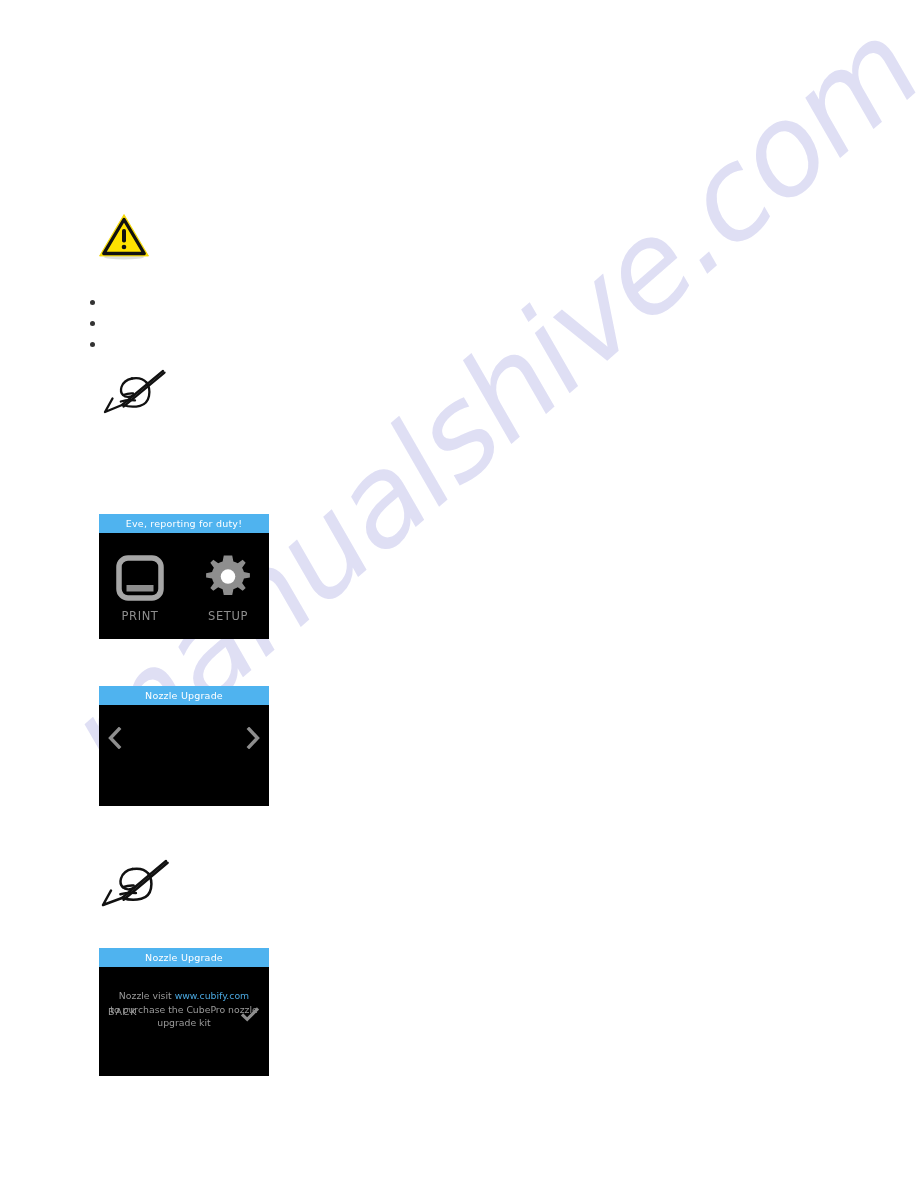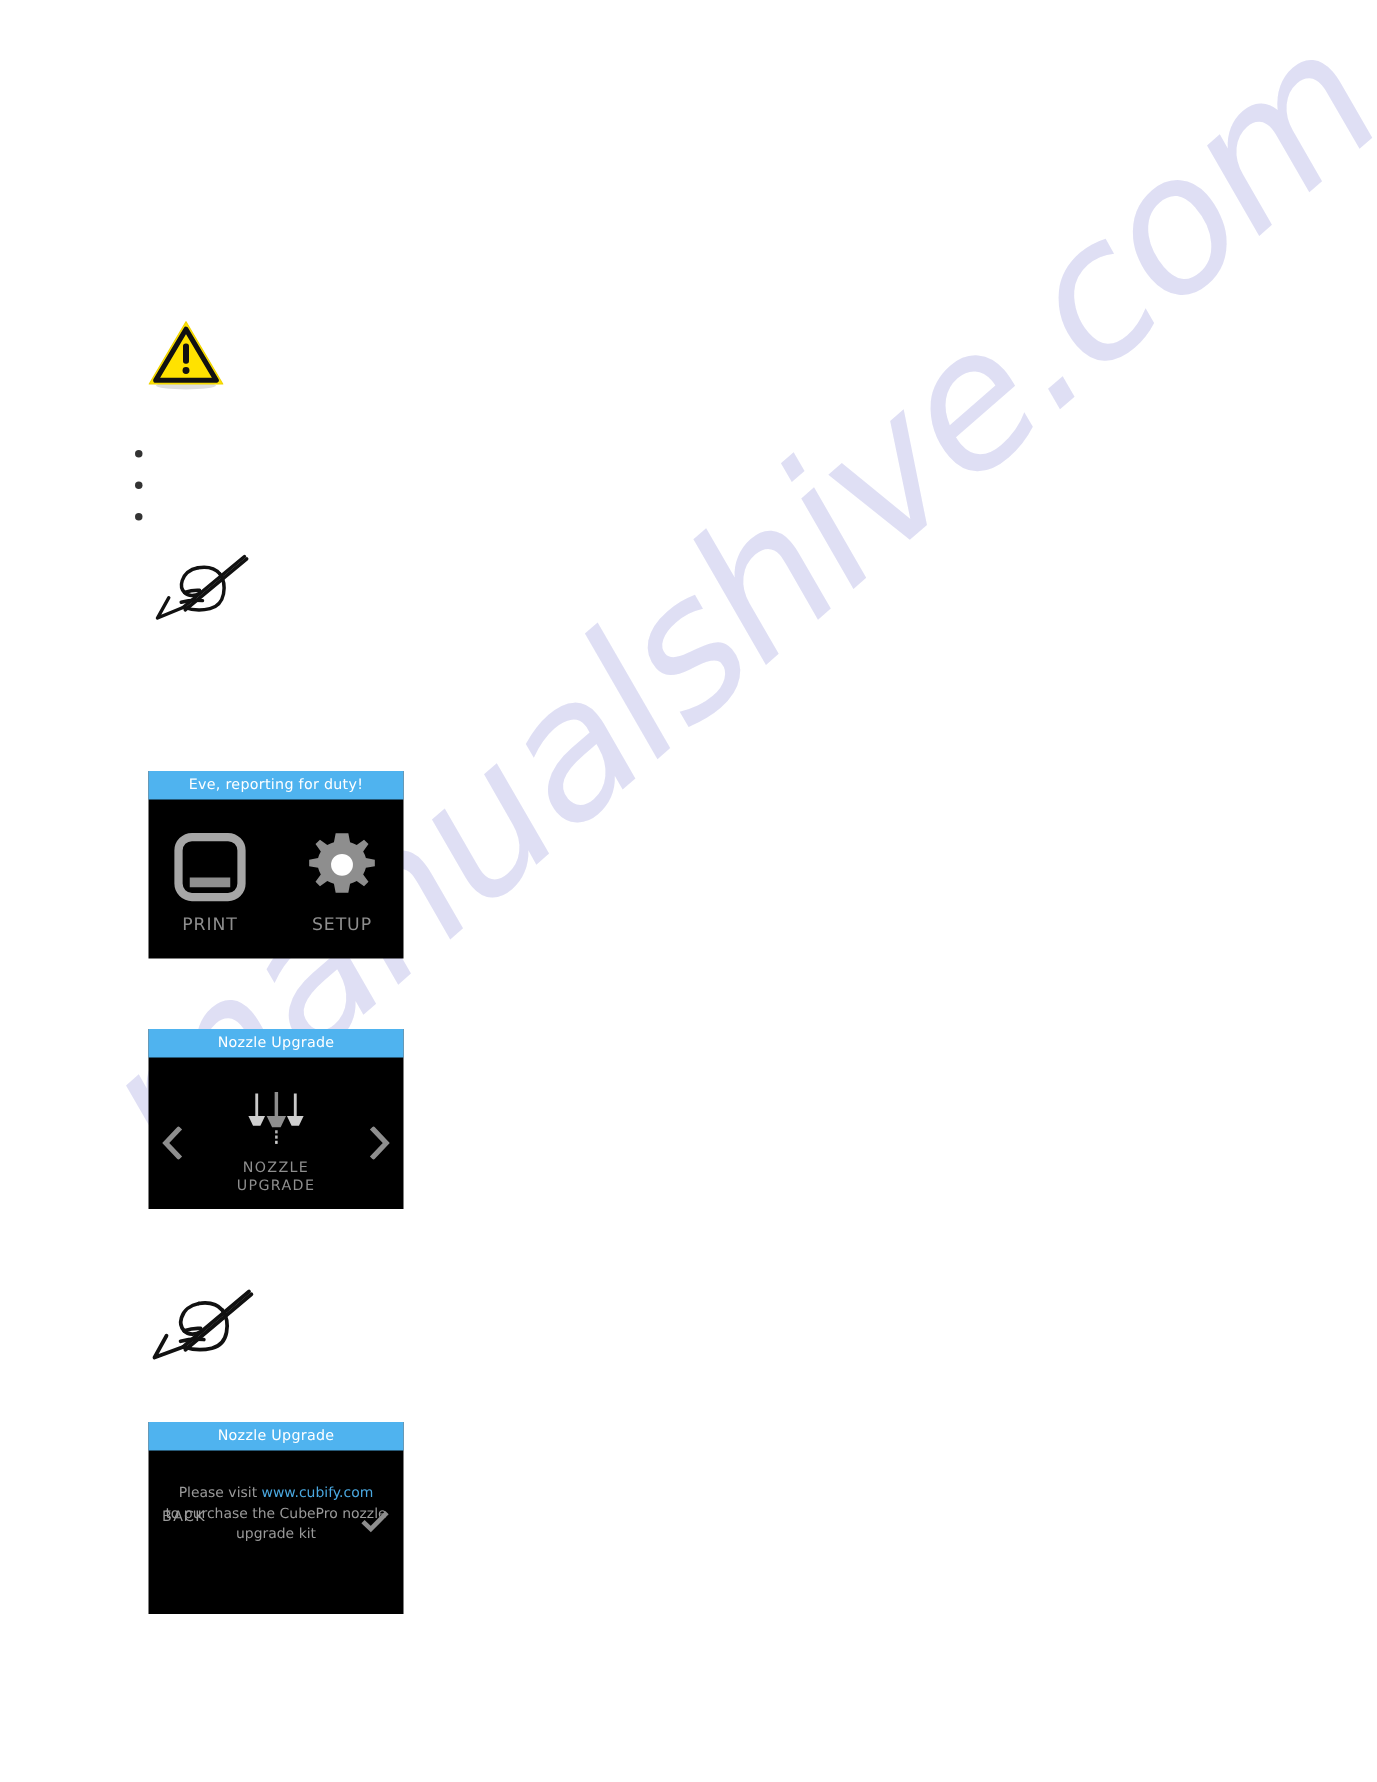--- a/index.html
+++ b/index.html
@@ -315,39 +315,20 @@
     <div class="lcd-header" style="background:#4fb3ef">Nozzle Upgrade</div>
     <div class="lcd-body">
       <div class="carousel">
 
         <span class="chev">
           <svg viewBox="0 0 16 22" width="16" height="22">
             <path d="M12 2 L3.5 11 L12 20" fill="none" stroke="#8e8e8e" stroke-width="3.4" stroke-linecap="square" stroke-linejoin="miter"></path>
           </svg>
         </span>
 
-        <span class="carousel-item">
-          <span class="glyph">
-            <svg viewBox="0 0 46 38" width="46" height="38">
-              <rect x="9.2" y="2" width="1.9" height="15" fill="#c9c9c9"></rect>
-              <path d="M4.6 17 L15.7 17 L12.6 23.5 L7.7 23.5 Z" fill="#cfcfcf"></path>
-              <rect x="34.9" y="2" width="1.9" height="15" fill="#c9c9c9"></rect>
-              <path d="M30.3 17 L41.4 17 L38.3 23.5 L33.4 23.5 Z" fill="#cfcfcf"></path>
-              <rect x="22.1" y="1" width="2.3" height="16" fill="#8e8e8e"></rect>
-              <path d="M16.8 17 L29.7 17 L26.1 24.5 L20.4 24.5 Z" fill="#8e8e8e"></path>
-              <rect x="22.4" y="26.5" width="1.7" height="2.1" fill="#b0b0b0"></rect>
-              <rect x="22.4" y="30" width="1.7" height="2.1" fill="#bdbdbd"></rect>
-              <rect x="22.4" y="33.5" width="1.7" height="2.1" fill="#cccccc"></rect>
-            </svg>
-          </span>
-          <span class="c-label">
-            <span>NOZZLE</span><br>
-            <span>UPGRADE</span>
-          </span>
-        </span>
 
         <span class="chev">
           <svg viewBox="0 0 16 22" width="16" height="22">
             <path d="M4 2 L12.5 11 L4 20" fill="none" stroke="#8e8e8e" stroke-width="3.4" stroke-linecap="square" stroke-linejoin="miter"></path>
           </svg>
         </span>
 
       </div>
     </div>
   </div>
@@ -364,21 +345,21 @@
         <path d="M22.8 29.2 C26 28.1 29.9 27.2 33.7 27.6"></path>
         <path d="M20.4 36.2 C25 34.9 30.4 34.3 35.9 35"></path>
       </g>
     </svg>
   </div>
 
   <div class="lcd-panel" id="panel-visit">
     <div class="lcd-header" style="background:#4fb3ef">Nozzle Upgrade</div>
     <div class="lcd-body">
       <div class="visit-message">
-        <span>Please visit </span><a class="visit-link" href="#">www.cubify.com</a><br>
+        <span>Nozzle visit </span><a class="visit-link" href="#">www.cubify.com</a><br>
         <span>to purchase the CubePro nozzle upgrade kit</span>
       </div>
       <div class="visit-footer">
         <span class="back-label">BACK</span>
         <span class="check-glyph">
           <svg viewBox="0 0 20 16" width="20" height="16">
             <path d="M2 8.4 L7.2 13.4 L18 2.4" fill="none" stroke="#8e8e8e" stroke-width="3.1" stroke-linecap="butt" stroke-linejoin="miter"></path>
           </svg>
         </span>
       </div>

